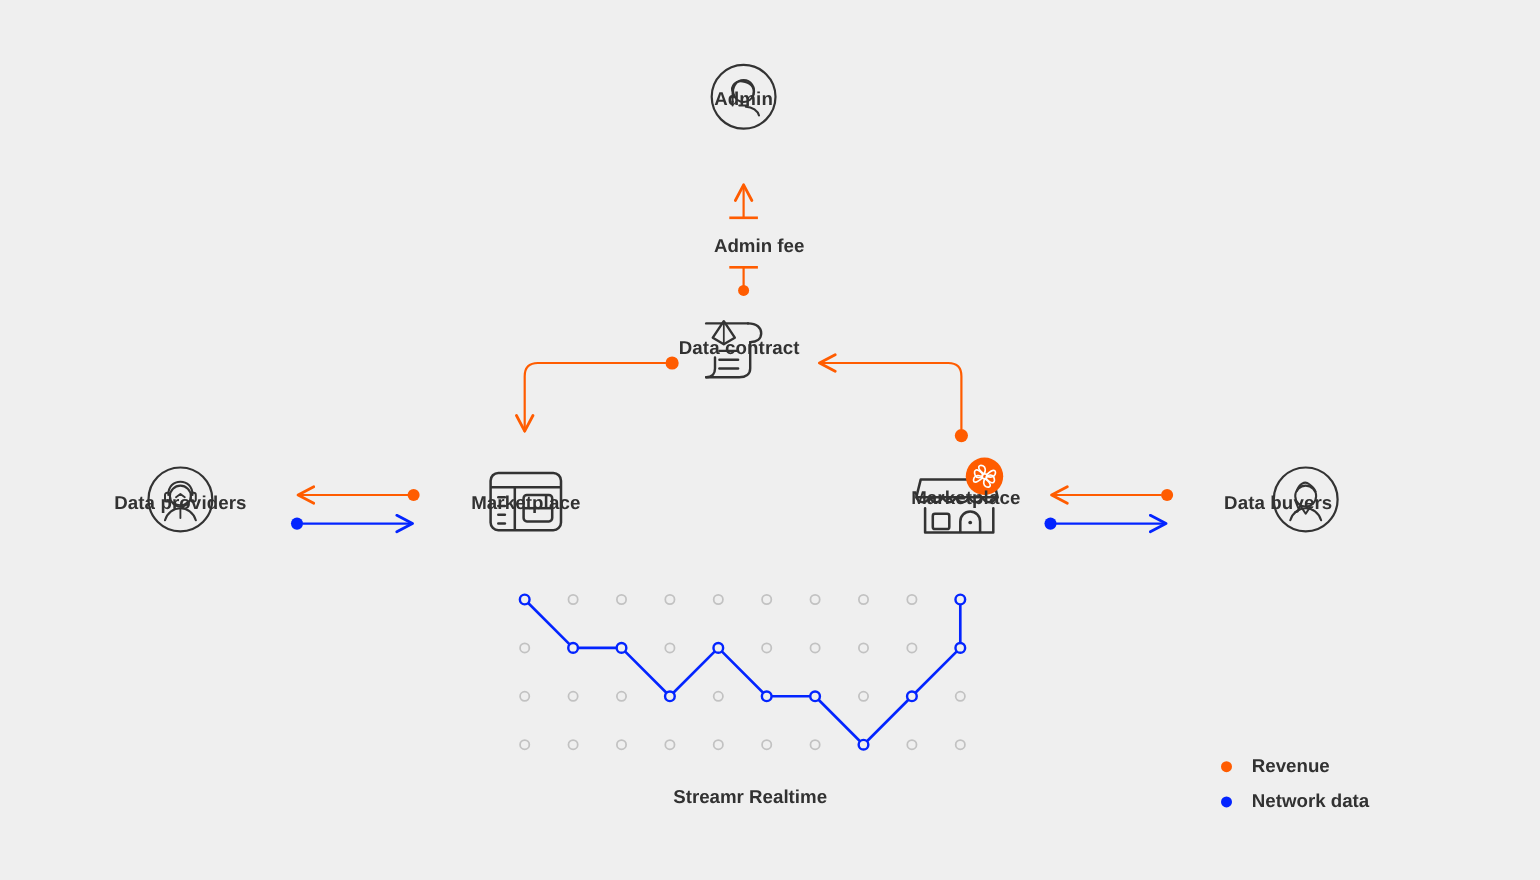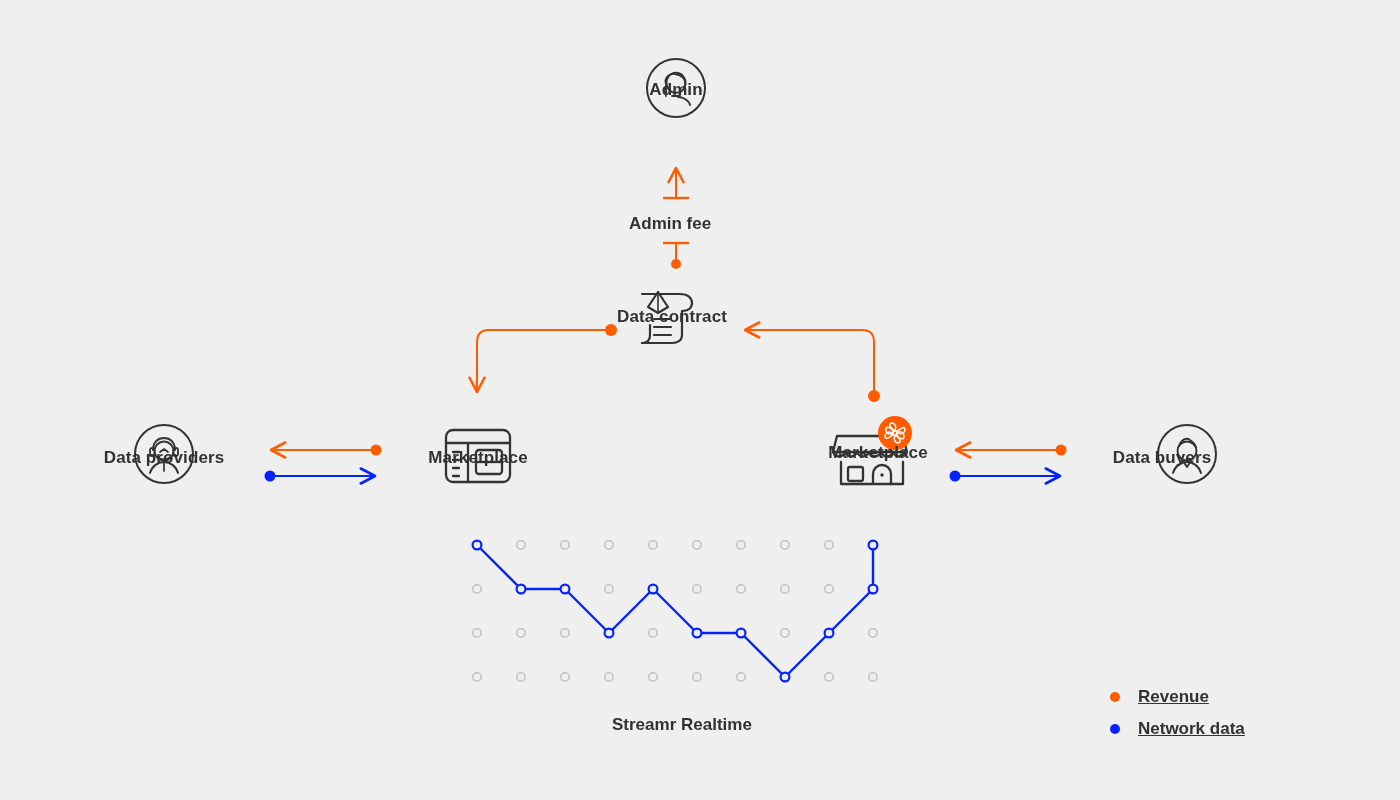--- a/index.html
+++ b/index.html
@@ -39,33 +39,32 @@
     font-weight: bold;
     color: #323232;
     white-space: nowrap;
   }
   #admin-node       { left: 576px;  top: 56px;  width: 200px; }
   #contract-node    { left: 572px;  top: 283px; width: 200px; }
   #app-node         { left: 378px;  top: 424px; width: 200px; }
   #market-node      { left: 778px;  top: 419px; width: 200px; }
   #providers-node   { left: 64px;   top: 424px; width: 200px; }
   #buyers-node      { left: 1062px; top: 424px; width: 200px; }
-  #admin-fee-label  { left: 629px;  top: 214px; }
+  #admin-fee-label  { left: 649px;  top: 214px; }
   #network-label    { left: 612px;  top: 715px; }
 
   .legend {
     position: absolute;
     left: 1110px;
     top: 681px;
   }
   .legend-row {
     display: flex;
     align-items: center;
     height: 32px;
-    text-decoration: underline;
   }
   .legend-dot {
     width: 10px;
     height: 10px;
     border-radius: 50%;
     flex: 0 0 auto;
   }
   .legend-text {
     font-size: 17px;
     font-weight: bold;

